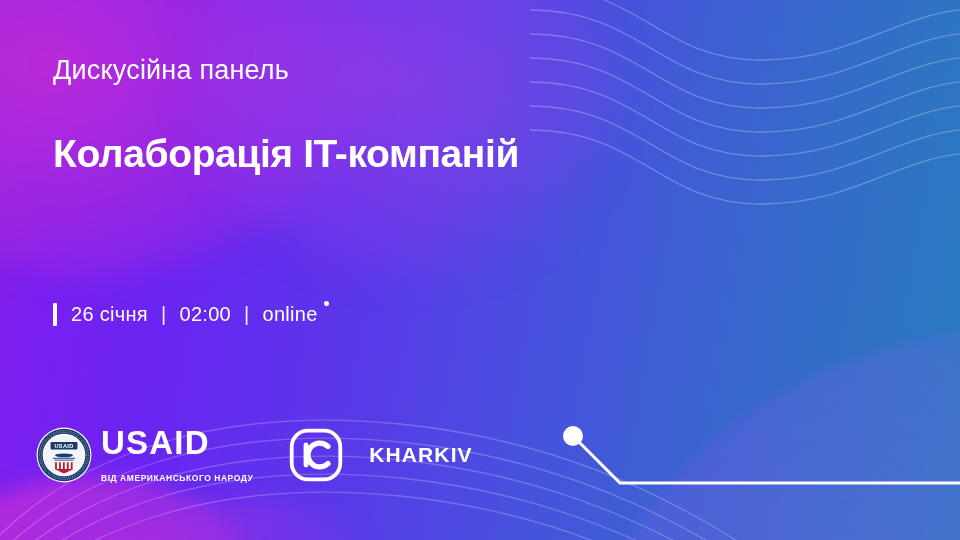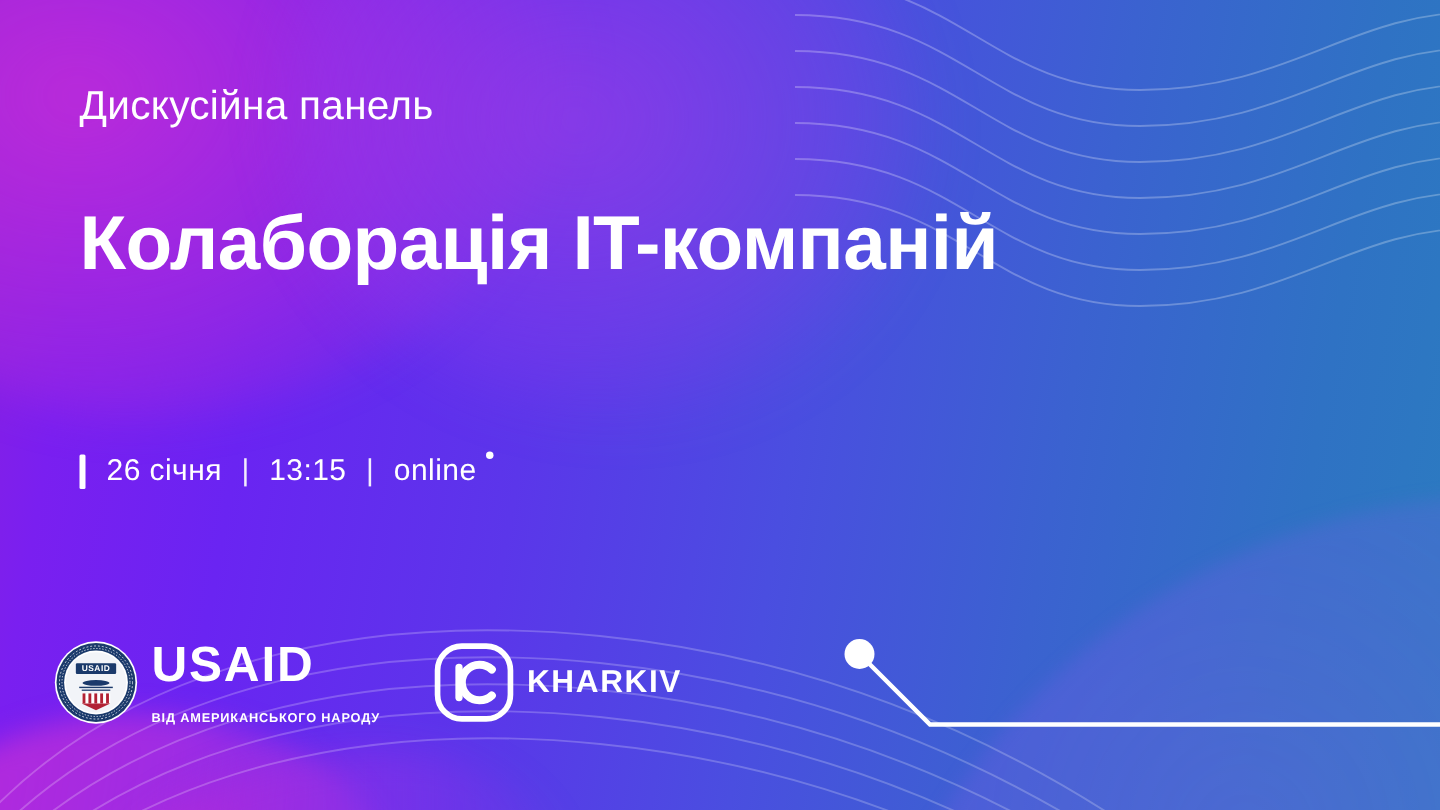--- a/index.html
+++ b/index.html
@@ -133,21 +133,21 @@
     letter-spacing: 0.2px;
     line-height: 1.2;
     white-space: nowrap;
   }
 
   .headline {
     position: absolute;
     top: 104px;
     left: 0;
     color: #ffffff;
-    font-size: 51px;
+    font-size: 39px;
     font-weight: 700;
     line-height: 48px;
     letter-spacing: -0.4px;
     white-space: nowrap;
   }
   .headline-line { display: block; }
 
   .meta {
     position: absolute;
     top: 303px;
@@ -235,21 +235,21 @@
     align-items: center;
     margin-left: 36px;
     height: 62px;
   }
   .kic-mark {
     width: 54px;
     height: 54px;
     flex: 0 0 54px;
   }
   .kic-words {
-    margin-left: 8px;
+    margin-left: 26px;
     display: flex;
     flex-direction: column;
     justify-content: center;
   }
   .kic-line {
     color: #ffffff;
     font-size: 21px;
     font-weight: 700;
     letter-spacing: 1.1px;
     line-height: 24px;
@@ -302,21 +302,21 @@
     <div class="kicker">Дискусійна панель</div>
 
     <h1 class="headline">
       <span class="headline-line">Колаборація IT-компаній</span>
     </h1>
 
     <div class="meta">
       <span class="meta-bar"></span>
       <span>26 січня</span>
       <span class="meta-sep">|</span>
-      <span>13:15</span>
+      <span>02:00</span>
       <span class="meta-sep">|</span>
       <span class="meta-online">
         <span>online</span>
         <span class="meta-dot"></span>
       </span>
     </div>
   </div>
 
   <div class="logos">
 

